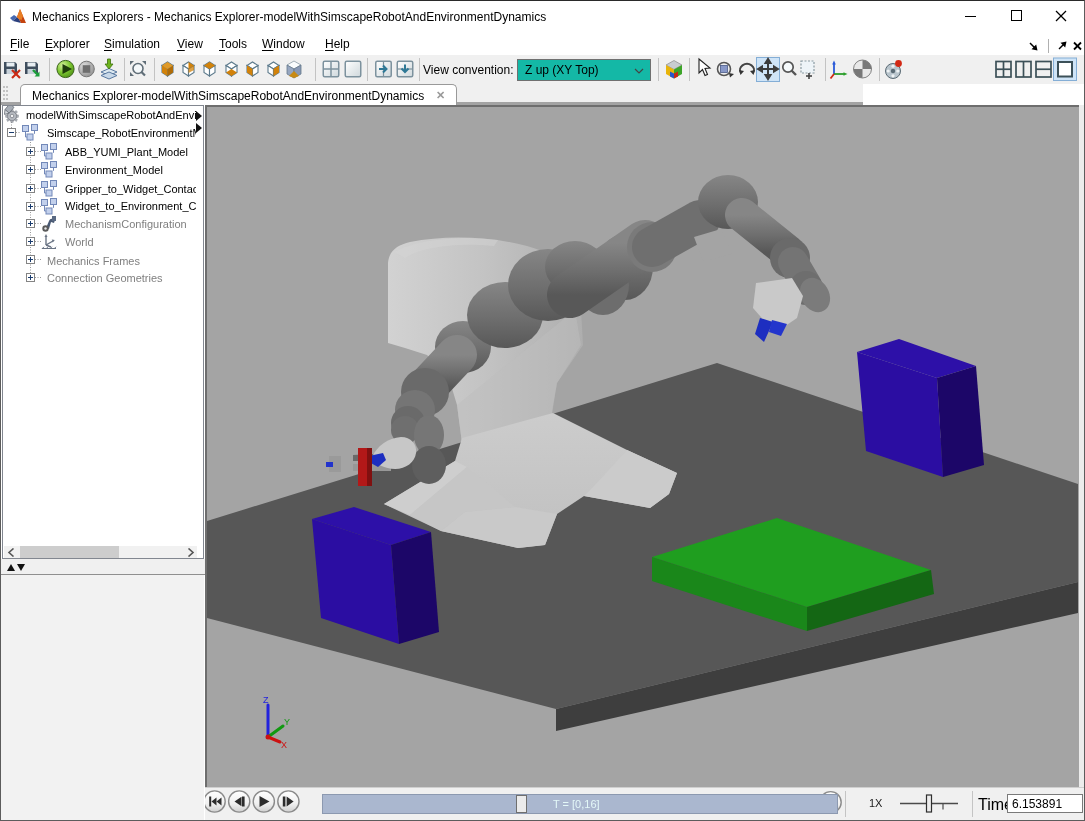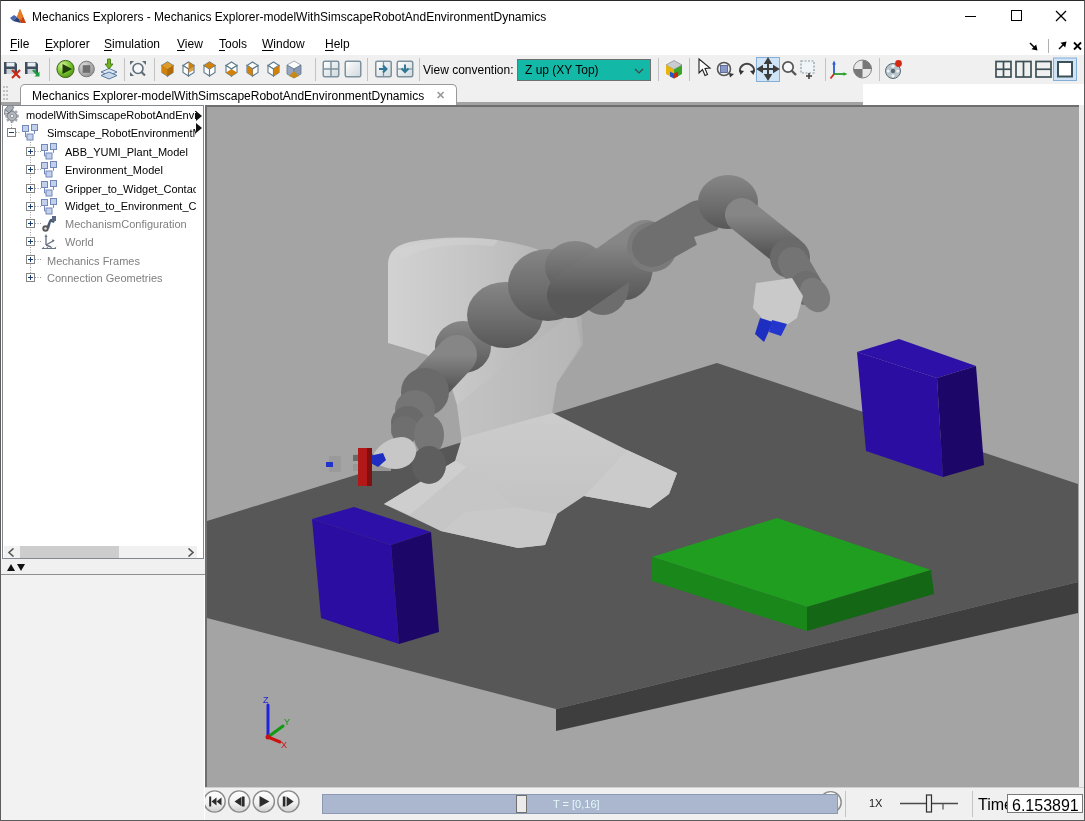--- a/index.html
+++ b/index.html
@@ -43,21 +43,21 @@
   
   #viewport { left:205px; top:105px; width:880px; height:682px; }
   #vstrip { left:1079px; top:107px; width:5px; height:680px; background:#ececec; }
   
   #playbar { left:205px; top:787px; width:879px; height:33px; background:#f0f0f0; border-top:1px solid #cfcfcf; }
   #tslider { left:97px; top:6px; width:516px; height:20px; background:#aab7cf; border:1px solid #8c99b0;margin-left:20px; }
   #tthumb { left:193px; top:0px; width:11px; height:18px; background:#ebebeb; border:1px solid #6f6f6f; }
   #tlabel { left:230px; top:3px; font-size:11px; color:#e4f8f8; }
   #speed1x { left:664px; top:9px; font-size:11px; color:#1a1a1a; }
   #timelbl { left:773px; top:8px; font-size:16px; color:#000; }
-  #timefield { left:802px; top:6px; width:76px; height:19px; background:#fff; border:1px solid #7a7a7a; font-size:16px; color:#000; }
+  #timefield { left:802px; top:6px; width:76px; height:19px; background:#fff; border:1px solid #7a7a7a; font-size:12px; color:#000; }
   #timefield span { position:absolute; left:4px; top:2px; }
 </style>
 </head>
 <body>
 <div class="abs" id="titlebar">
   <svg class="abs" style="left:9px;top:8px" width="17" height="15" viewBox="0 0 17 15">
     <polygon points="0,9 4,6 7,8 3,12" fill="#4668b0"></polygon>
     <polygon points="3,12 7,8 9,10 11,14 7,13" fill="#2a3f7d"></polygon>
     <polygon points="7,8 10,0 13,7 16,14 11,14 9,10" fill="#c4430e"></polygon>
     <polygon points="10,0 13,7 11.5,11 9,10 7,8" fill="#e87e24"></polygon>

